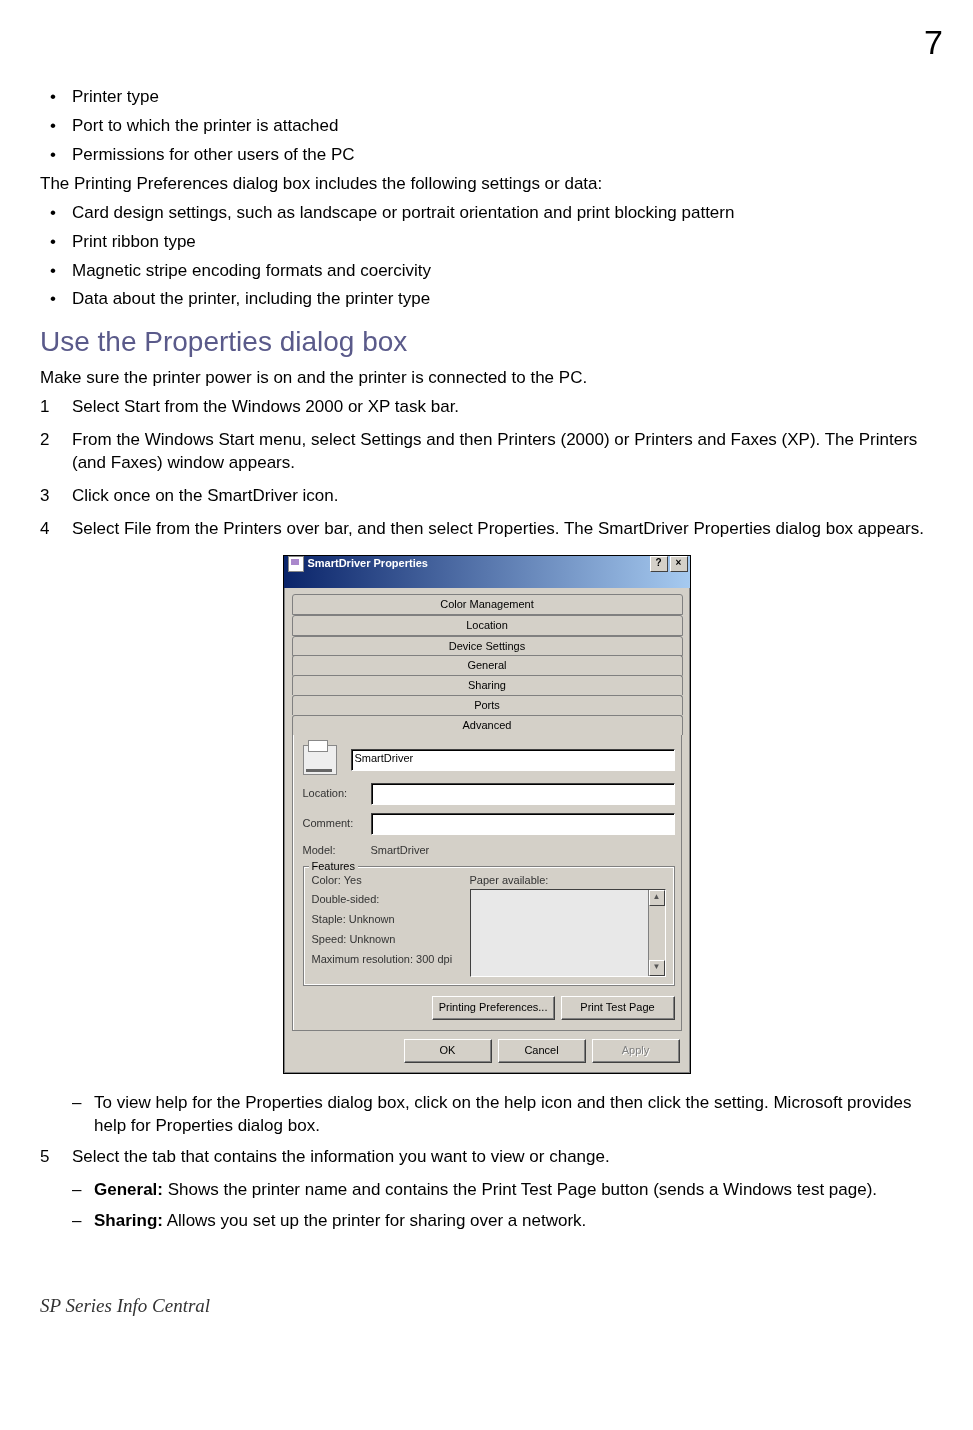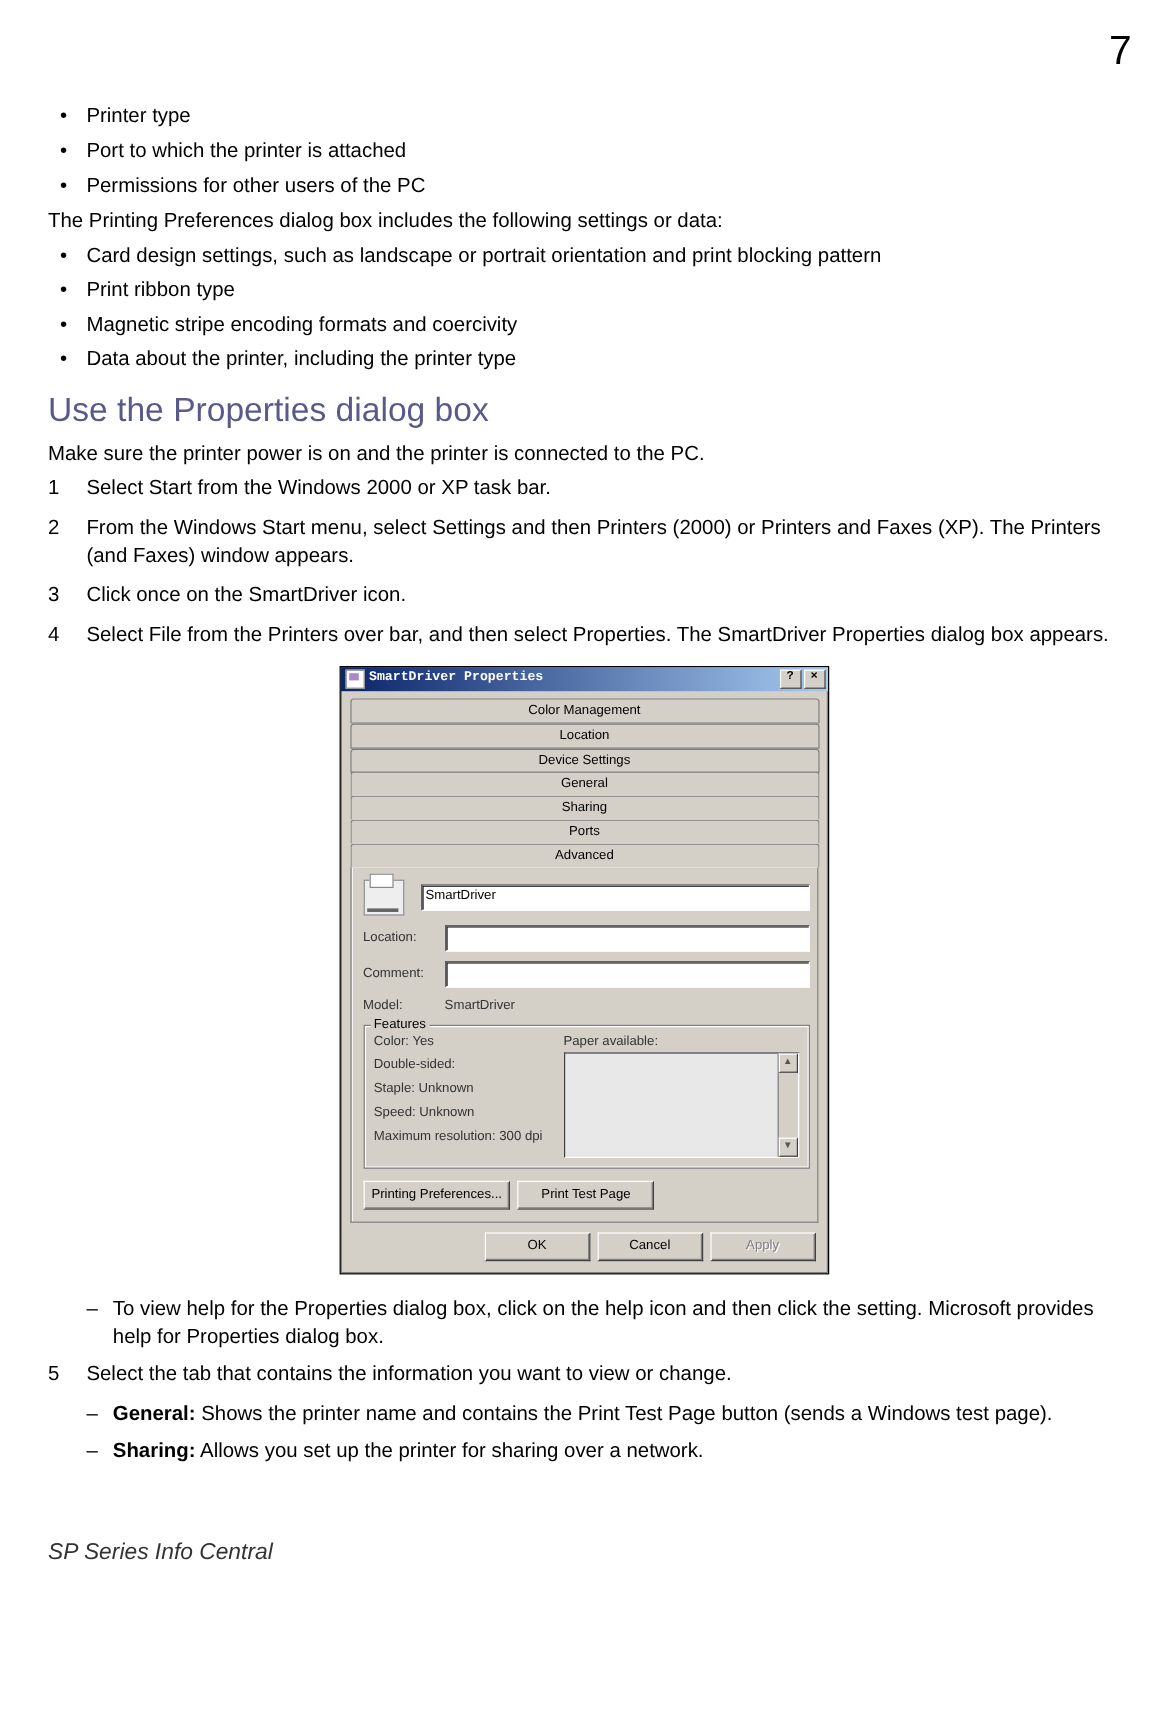--- a/index.html
+++ b/index.html
@@ -63,21 +63,21 @@
   .sub {
     display: flex;
     margin: 0 0 8px 32px;
   }
   .sub .dash {
     width: 22px;
     flex: none;
   }
   .sub .body { flex:1; }
   .footer {
-    font-family: Liberation Sans, sans-serif;
+    font-family: Liberation Serif, serif;
     font-size: 19px;
     font-style: italic;
     color: #333;
     margin-top: 60px;
   }
 
   
   .dialog-wrap {
     display: flex;
     justify-content: center;
@@ -89,25 +89,23 @@
     border: 1px solid #000;
     box-shadow: 0 0 0 1px #808080 inset;
     font-family: Tahoma, Arial, sans-serif;
     font-size: 11px;
     color: #000;
   }
   .titlebar {
     background: linear-gradient(to right,#0a246a,#a6caf0);
     color: #fff;
     display: flex;
-    align-items: center;
-    height: 20px;
+    height: 32px;
     padding: 0 2px 0 4px;
     font-weight: bold;
-    font-family: Liberation Mono, monospace;
   }
   .titlebar .t-icon {
     width: 14px; height: 14px;
     background: #fff;
     margin-right: 4px;
     display:inline-block;
     border:1px solid #888;
     position:relative;
   }
   .titlebar .t-icon::after{
@@ -208,21 +206,21 @@
   }
   .listbox .sb {
     position:absolute;right:0;top:0;bottom:0;width:16px;
     background:#d4d0c8;border-left:1px solid #808080;
     display:flex;flex-direction:column;justify-content:space-between;
   }
   .listbox .sb div{
     height:14px;border:1px solid #fff;border-right-color:#404040;border-bottom-color:#404040;
     text-align:center;font-size:8px;line-height:12px;color:#555;
   }
-  .btnrow { display:flex; justify-content:flex-start; gap:6px; margin-top:10px;}
+  .btnrow { display:flex; justify-content:flex-end; gap:6px; margin-top:10px;}
   .winbtn {
     min-width:100px;height:22px;
     background:#d4d0c8;
     border:1px solid #404040;
     border-top-color:#fff;border-left-color:#fff;
     box-shadow: inset -1px -1px #808080;
     text-align:center;line-height:20px;
     font-size:11px;
     padding: 0 6px;
   }

